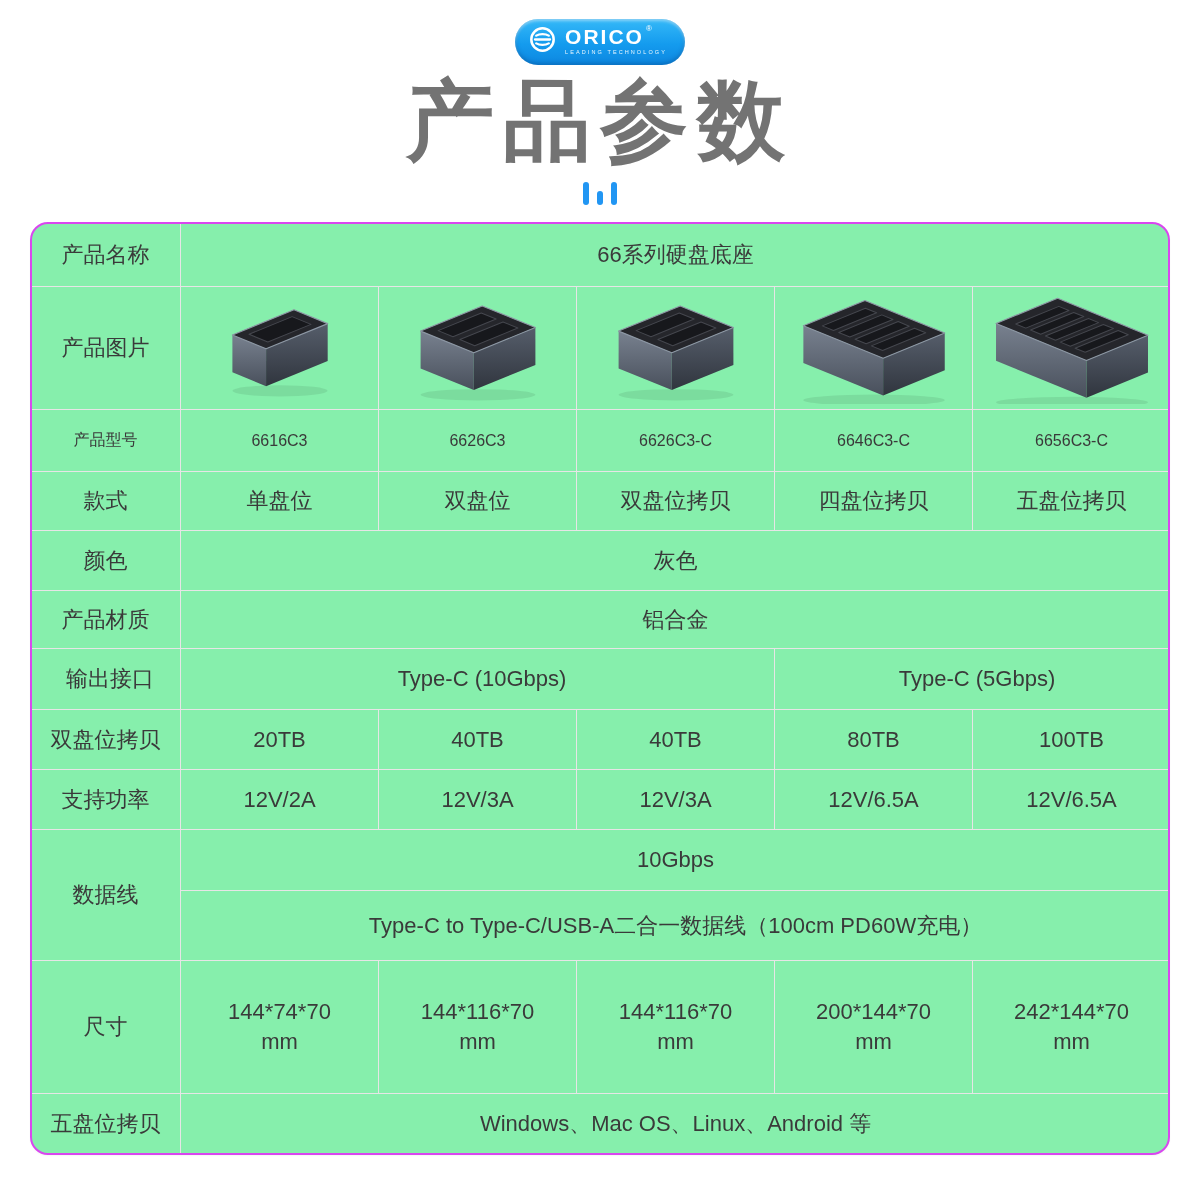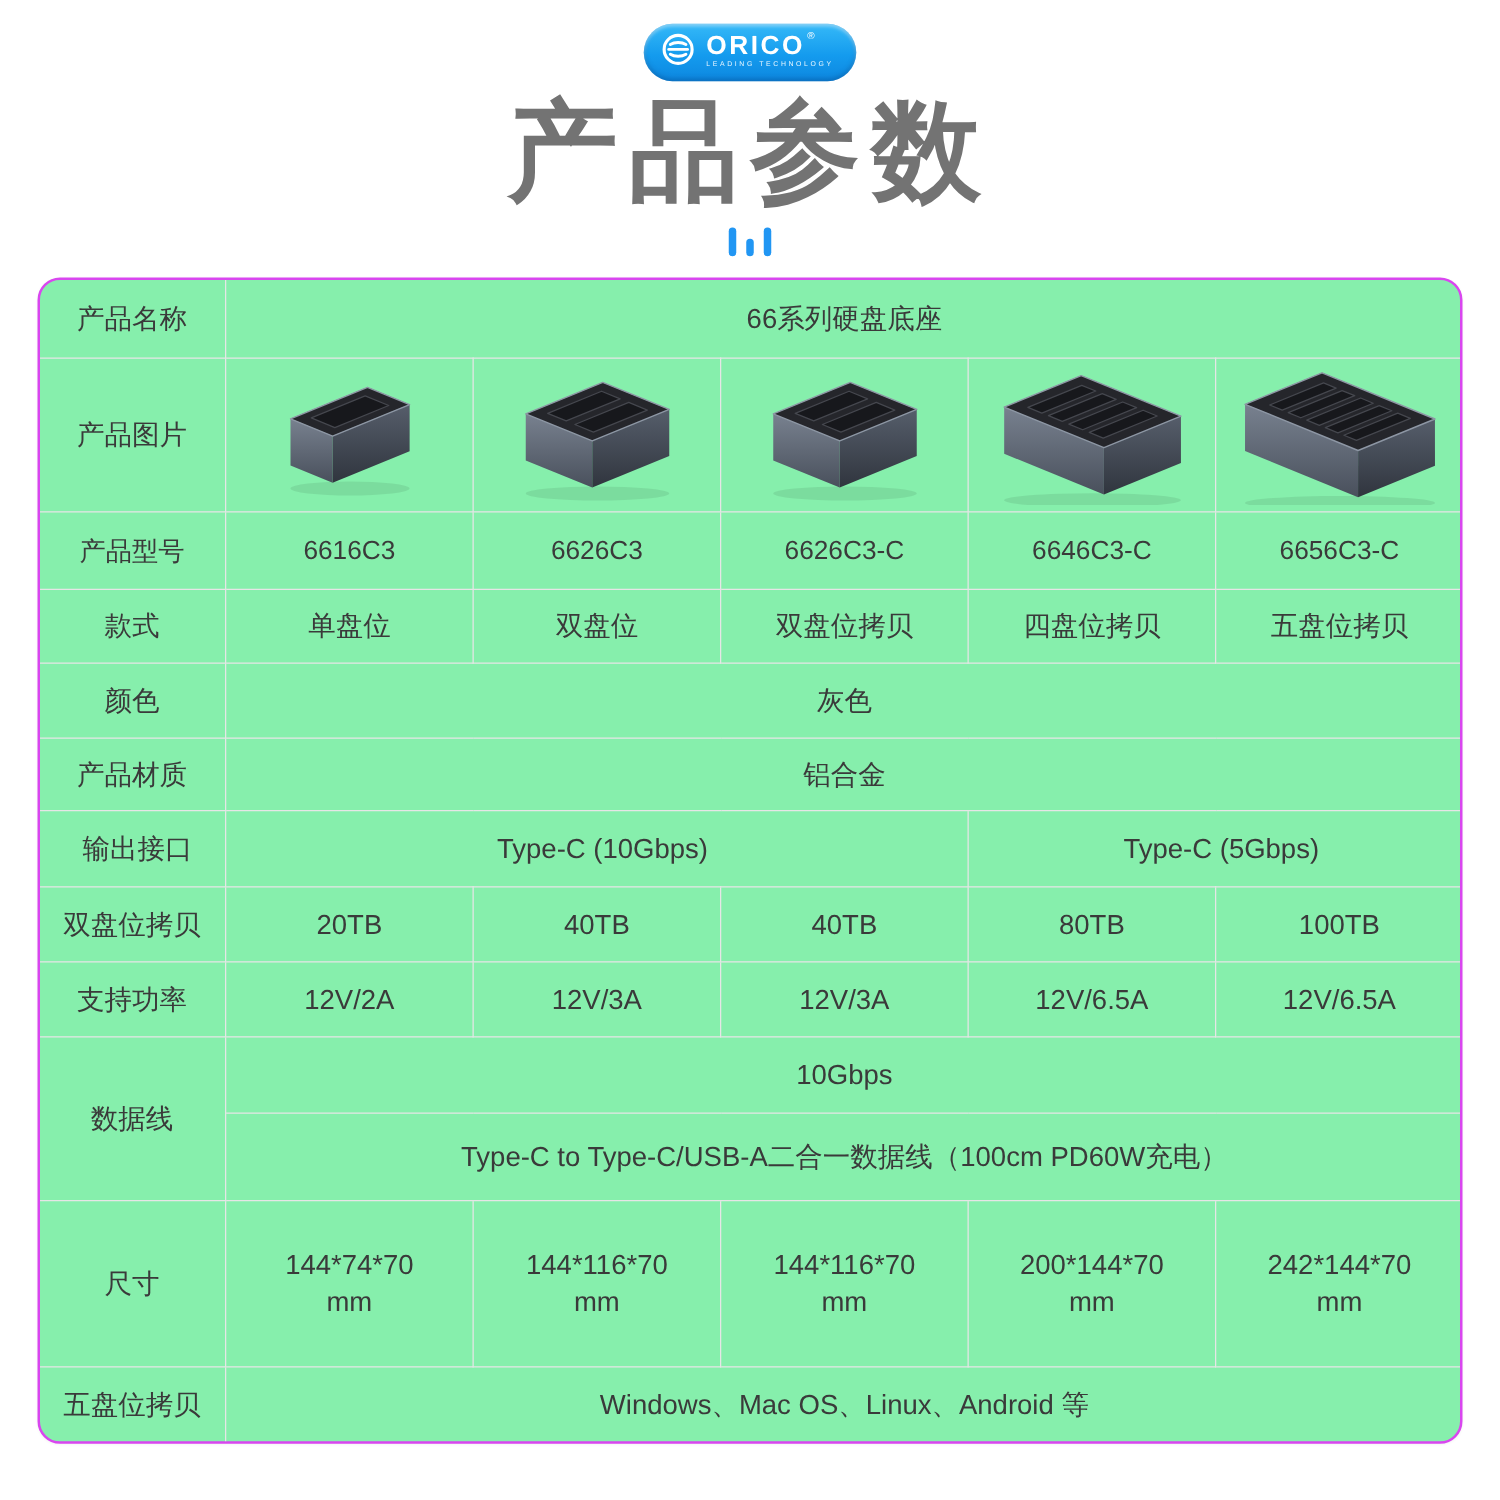--- a/index.html
+++ b/index.html
@@ -43,21 +43,21 @@
   }
   table.spec{border-collapse:collapse;table-layout:fixed;width:1140px;margin:-2px;}
   table.spec td{
     border:1.5px solid #e6e6e6;text-align:center;vertical-align:middle;
     font-size:22px;color:#3a3a3a;padding:0 6px;box-sizing:border-box;
     font-weight:400;
   }
   td.lbl{font-size:22px;color:#333;}
   tr.r-name td{height:64px;}
   tr.r-img td{height:123px;}
-  tr.r-model td{height:62px;font-size:21px;}
+  tr.r-model td{height:62px;font-size:16px;}
   tr.r-style td{height:59px;}
   tr.r-color td{height:60px;margin-left:28px;}
   tr.r-mat td{height:58px;margin-left:32px;}
   tr.r-out td{height:61px;padding-left:15px;}
   tr.r-cap td{height:60px;}
   tr.r-pow td{height:60px;}
   tr.r-cab1 td{height:61px;}
   tr.r-cab2 td{height:70px;}
   tr.r-dim td{height:133px;}
   tr.r-os td{height:61px;}

